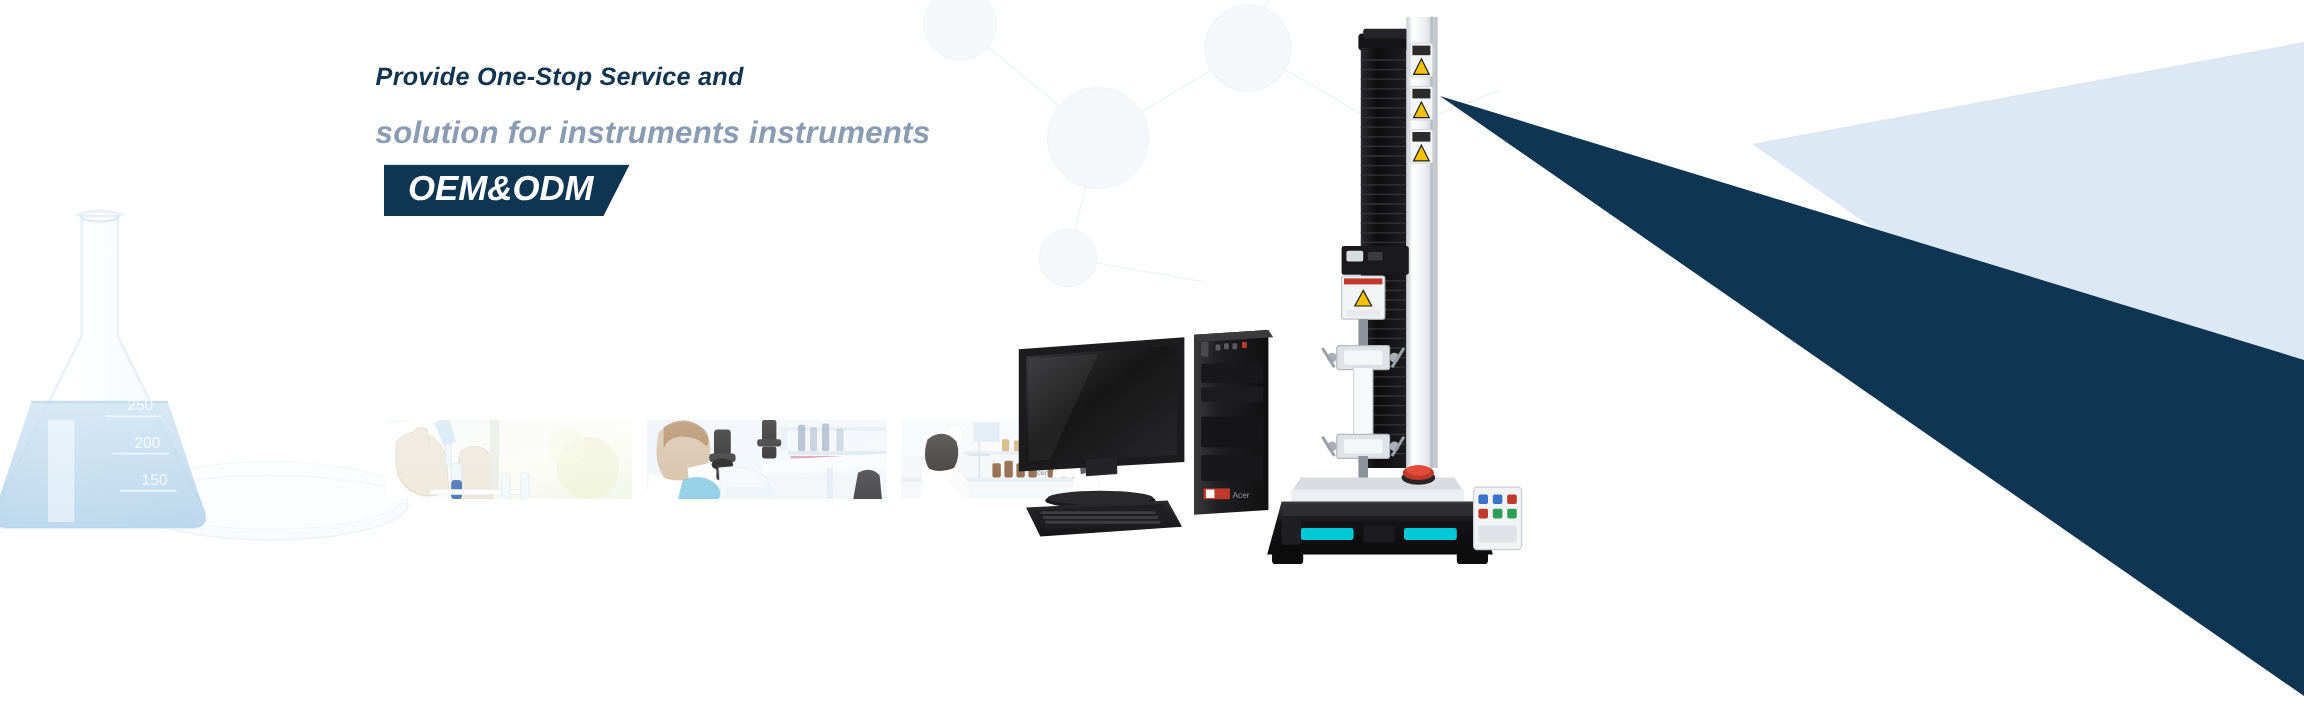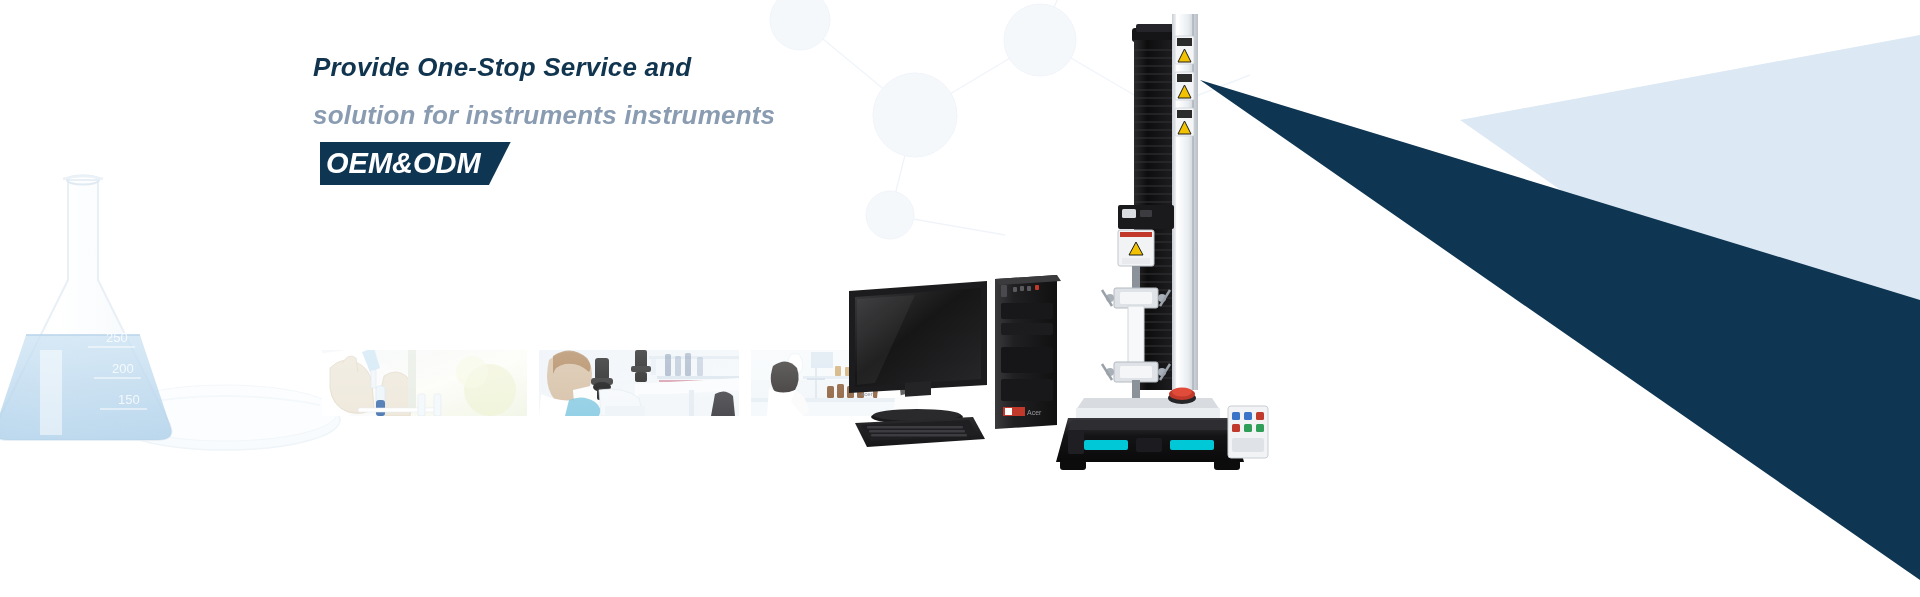--- a/index.html
+++ b/index.html
@@ -13,33 +13,33 @@
 
   
   .molecule-bg{position:absolute;left:740px;top:-20px;width:520px;height:260px;opacity:.55;pointer-events:none;}
 
   
   .glassware{position:absolute;left:-10px;top:95px;width:380px;height:400px;pointer-events:none;}
 
   
   .headline{position:absolute;left:313px;top:54px;width:700px;}
   .line1{
-    font-size:26px;font-weight:bold;font-style:italic;color:#11344f;
+    font-size:21px;font-weight:bold;font-style:italic;color:#11344f;
     letter-spacing:.2px;line-height:1;margin:0 0 22px 0;white-space:nowrap;
   }
   .line2{
     font-size:26px;font-weight:bold;font-style:italic;color:#8a9cb2;
     letter-spacing:.2px;line-height:1;margin:0 0 14px 0;white-space:nowrap;
   }
   .badge-wrap{position:relative;display:inline-block;margin-left:7px;}
   .badge{
     position:relative;display:inline-block;
     background:#0e3552;color:#ffffff;
     font-size:29px;font-weight:bold;font-style:italic;
-    padding:6px 30px 7px 6px;line-height:1.05;
+    padding:6px 30px 7px 20px;line-height:1.05;
     -webkit-clip-path:polygon(0 0, 100% 0, calc(100% - 22px) 100%, 0 100%);
     clip-path:polygon(0 0, 100% 0, calc(100% - 22px) 100%, 0 100%);
     white-space:nowrap;
   }
 
   
   .photo-strip{position:absolute;left:322px;top:350px;height:66px;display:flex;gap:12px;}
   .photo{position:relative;height:66px;overflow:hidden;border-radius:1px;}
   .photo svg{display:block;}
   .photo .tint{position:absolute;inset:0;background:linear-gradient(180deg,rgba(255,255,255,.22),rgba(255,255,255,0));pointer-events:none;}

